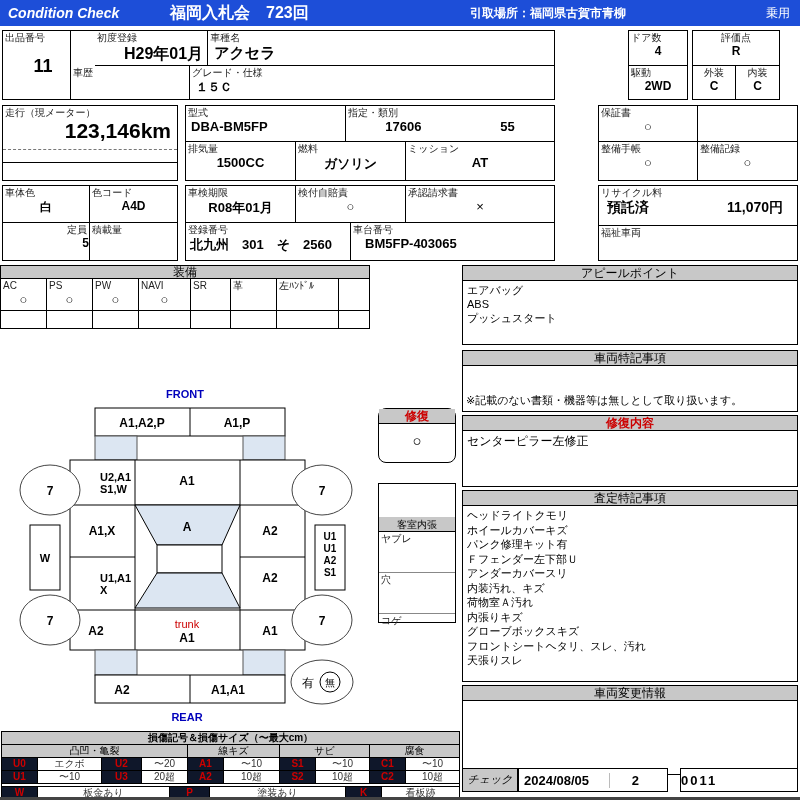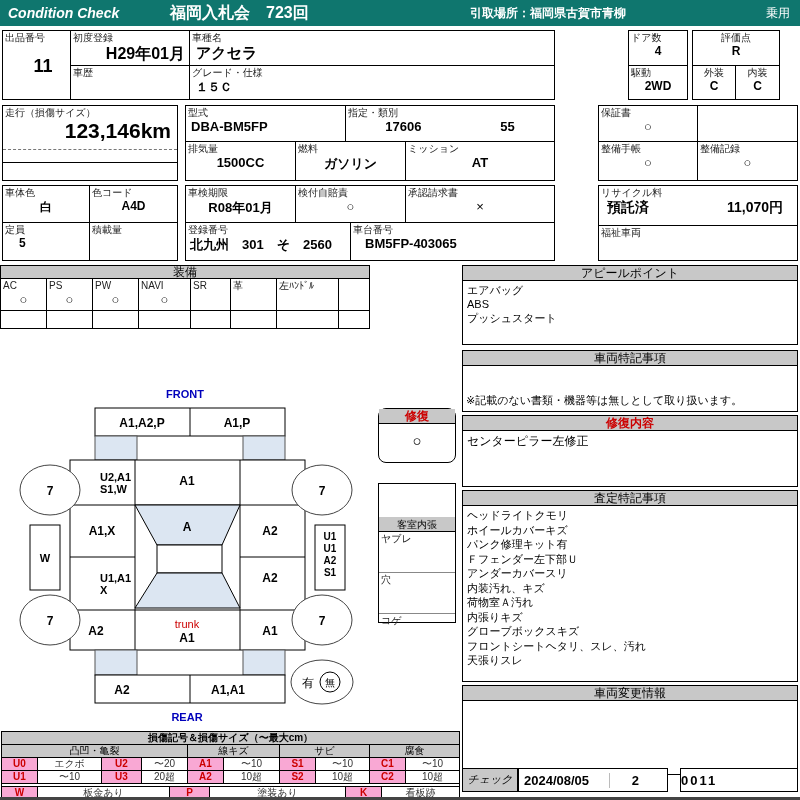--- a/index.html
+++ b/index.html
@@ -1,21 +1,21 @@
 <!DOCTYPE html>
 <html><head>
 <meta charset="utf-8">
 <style>
   * { margin:0; padding:0; box-sizing:border-box; }
   body { font-family:"Liberation Sans","DejaVu Sans",sans-serif; background:#fff; }
   #page { position:relative; width:800px; height:800px; background:#fff; overflow:hidden;
           border-bottom:3px solid #444; }
 
   
-  .titlebar { position:absolute; left:0; top:0; width:800px; height:26px; background:#0f766e;
+  .titlebar { position:absolute; left:0; top:0; width:800px; height:26px; background:#1d4ed8;
               color:#fff; display:flex; align-items:center; }
   .brand { font-style:italic; font-weight:bold; font-size:14px; padding-left:8px; width:170px; }
   .auction { font-weight:bold; font-size:16px; width:300px; }
   .pickup { font-weight:bold; font-size:12px; width:260px; }
   .category { font-size:12px; margin-left:auto; padding-right:10px; }
 
   .box { position:absolute; border:1px solid #000; background:#fff; }
   .lbl { font-size:10px; color:#222; padding:1px 2px; line-height:11px; white-space:nowrap; }
   .val-lg { font-weight:bold; font-size:18px; text-align:center; }
   .val-md { font-weight:bold; font-size:13px; }
@@ -32,21 +32,21 @@
 
   
   .equip-col { border-right:1px solid #000; position:relative; }
   .equip-col:last-child { border-right:none; }
   .mark { font-size:13px; text-align:center; }
 
   
   .lg-row { display:flex; }
   .lg-cell { border:1px solid #000; border-top:none; border-left:none; font-size:10px;
              text-align:center; height:13px; line-height:12px; overflow:hidden; }
-  .lg-code { background:#f9a8d4; color:#cc0000; font-weight:bold; }
+  .lg-code { background:#0f172a; color:#cc0000; font-weight:bold; }
   .lg-val { color:#333; }
   .lg-grp { background:#c8c8c8; }
 
   .check-bold { font-weight:bold; font-size:13px; }
   svg text { font-family:"Liberation Sans","DejaVu Sans",sans-serif; }
 </style>
 </head>
 <body>
 
 <div id="page">
@@ -56,21 +56,21 @@
     <span class="auction">福岡入札会　723回</span>
     <span class="pickup">引取場所：福岡県古賀市青柳</span>
     <span class="category">乗用</span>
   </div>
 
   <div class="box" style="left:2px;top:30px;width:82px;height:70px;">
     <div class="lbl">出品番号</div>
     <div class="val-lg" style="margin-top:12px;">11</div>
   </div>
   <div class="box" style="left:70px;top:30px;width:485px;height:70px;">
-    <div class="row hsplit" style="height:35px;">
+    <div class="row hsplit" style="height:35px;margin-left:24px;">
       <div class="cell" style="width:119px;">
         <div class="lbl">初度登録</div>
         <div class="val-md" style="font-size:16px;text-align:right;padding-right:4px;">H29年01月</div>
       </div>
       <div class="cell" style="width:364px;">
         <div class="lbl">車種名</div>
         <div class="val-md" style="font-size:15px;padding-left:6px;">アクセラ</div>
       </div>
     </div>
     <div class="row" style="height:33px;">
@@ -106,21 +106,21 @@
       </div>
       <div class="cell" style="width:52px;">
         <div class="lbl center">内装</div>
         <div class="val-sm center">C</div>
       </div>
     </div>
   </div>
 
   <div class="box" style="left:2px;top:105px;width:176px;height:76px;">
     <div style="height:44px;border-bottom:1px dashed #777;">
-      <div class="lbl">走行（損傷サイズ）</div>
+      <div class="lbl">走行（現メーター）</div>
       <div style="font-size:21px;font-weight:bold;text-align:right;padding-right:6px;">123,146km</div>
     </div>
     <div style="height:13px;border-bottom:1px solid #000;"></div>
   </div>
   <div class="box" style="left:185px;top:105px;width:370px;height:76px;">
     <div class="row hsplit" style="height:36px;">
       <div class="cell" style="width:160px;">
         <div class="lbl">型式</div>
         <div class="val-md" style="padding-left:5px;">DBA-BM5FP</div>
       </div>
@@ -172,21 +172,21 @@
       <div class="cell" style="width:87px;">
         <div class="lbl">車体色</div>
         <div class="val-sm center">白</div>
       </div>
       <div class="cell" style="width:87px;">
         <div class="lbl">色コード</div>
         <div class="val-sm center">A4D</div>
       </div>
     </div>
     <div class="row" style="height:37px;">
-      <div class="cell" style="width:87px;">
+      <div class="cell" style="width:87px;text-align:right;">
         <div class="lbl">定員</div>
         <div class="val-sm" style="padding-left:16px;">5</div>
       </div>
       <div class="cell" style="width:87px;">
         <div class="lbl">積載量</div>
         <div class="val-sm"></div>
       </div>
     </div>
   </div>
   <div class="box" style="left:185px;top:185px;width:370px;height:76px;">

